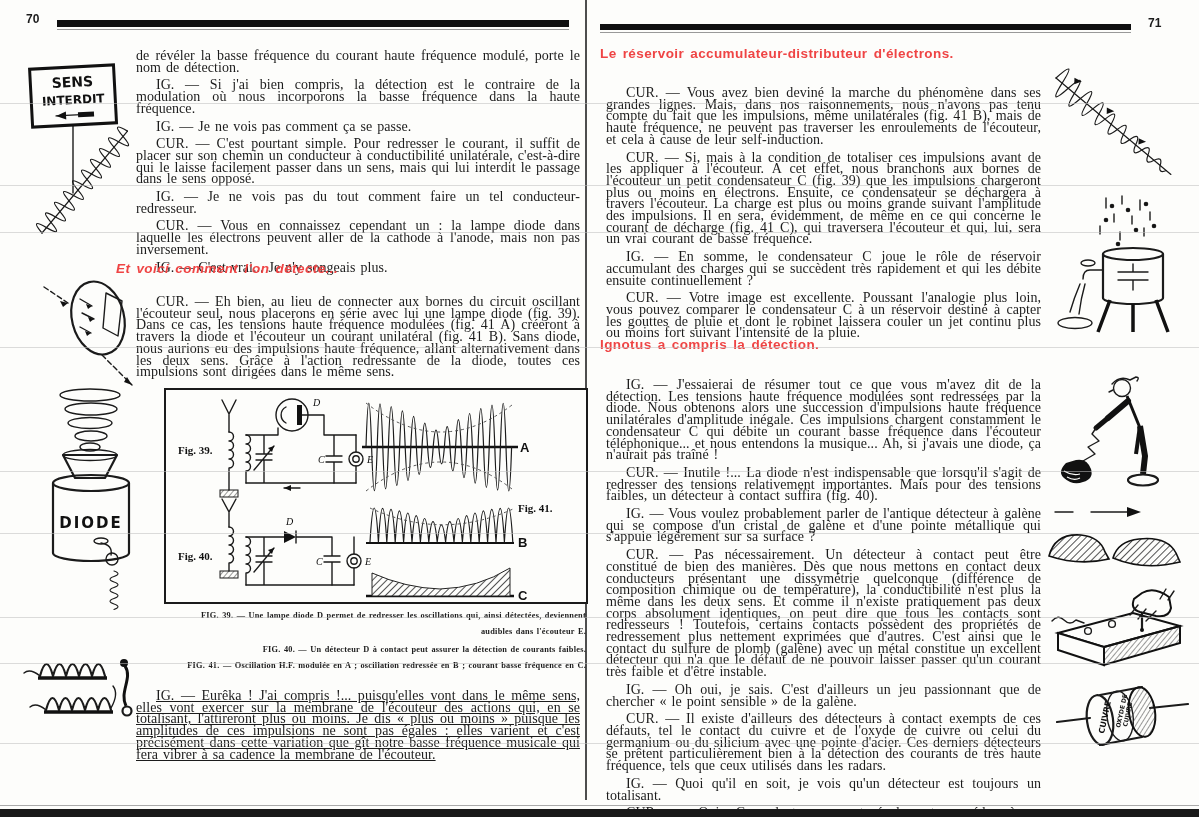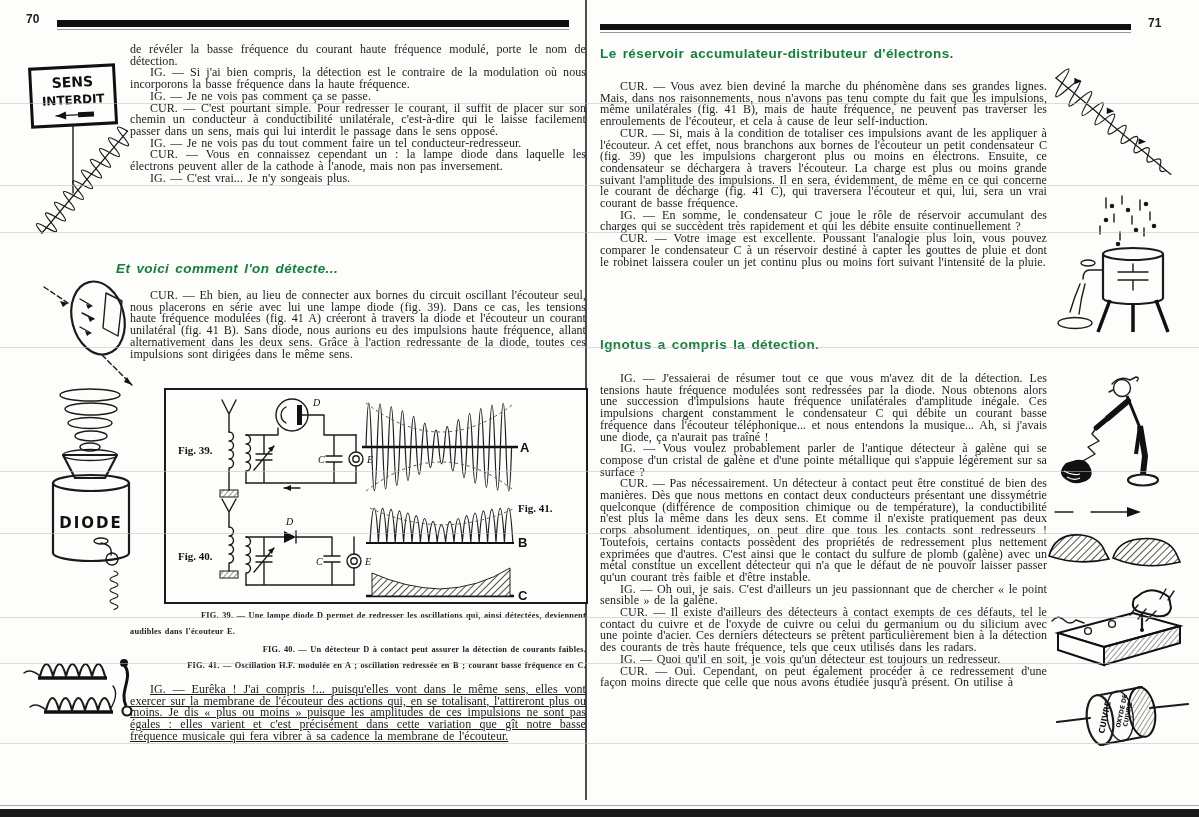--- a/index.html
+++ b/index.html
@@ -1,26 +1,26 @@
 <!DOCTYPE html>
 <html><head>
 <meta charset="utf-8">
 <style>
   html,body{margin:0;padding:0;background:#e8e8e6;}
   #stage{position:relative;width:1199px;height:817px;background:#fdfdfb;overflow:hidden;
          font-family:"Liberation Serif","DejaVu Serif",serif;color:#1c1c1c;}
   .abs{position:absolute;}
   .bar{background:#101010;}
   .pagenum{font-family:"Liberation Sans","DejaVu Sans",sans-serif;font-weight:bold;font-size:12px;}
-  .textcol p{margin:0;font-size:12px;line-height:11.7px;text-align:justify;word-spacing:1.4px;letter-spacing:.05px;}
+  .textcol p{margin:6px;font-size:14px;line-height:11.7px;text-align:justify;word-spacing:1.4px;letter-spacing:.05px;}
   .textcol p.ind{text-indent:20px;}
   h2.head{margin:0;font-family:"Liberation Sans","DejaVu Sans",sans-serif;font-size:13.5px;font-weight:bold;
-          letter-spacing:.4px;word-spacing:2px;color:#15803d;}
+          letter-spacing:.4px;word-spacing:2px;color:#ef4444;}
   .caps p{margin:0 0 3px 0;font-size:8.3px;line-height:13px;font-weight:bold;letter-spacing:.25px;word-spacing:1px;text-align:right;}
-  .caps p.center{text-align:left;margin-bottom:5px;}
+  .caps p.center{text-align:right;margin-bottom:5px;}
   .figbox{border:2px solid #1b1b1b;background:#fdfdfb;}
   .scanline{position:absolute;left:0;width:1199px;height:1px;background:#bfbfbf;opacity:.55;z-index:30;pointer-events:none;}
   .gutter{position:absolute;left:585px;top:0;width:2px;height:800px;background:#2f2f2f;opacity:.85;}
   svg{display:block;}
   .w{fill:none;stroke:#1b1b1b;stroke-width:1.4;stroke-linecap:round;stroke-linejoin:round;}
   .w2{fill:none;stroke:#1b1b1b;stroke-width:2.2;stroke-linecap:round;stroke-linejoin:round;}
   .dash{fill:none;stroke:#555;stroke-width:1;stroke-dasharray:3,3;}
   .figlbl{font:bold 11px "Liberation Serif",serif;fill:#111;}
   .lbl{font:italic 10px "Liberation Serif",serif;fill:#111;}
   .wlbl{font:bold 13px "Liberation Sans",sans-serif;fill:#111;}
@@ -209,25 +209,26 @@
     <p class="ind">CUR. — Vous avez bien deviné la marche du phénomène dans ses grandes lignes. Mais, dans nos raisonnements, nous n'avons pas tenu compte du fait que les impulsions, même unilatérales (fig. 41 B), mais de haute fréquence, ne peuvent pas traverser les enroulements de l'écouteur, et cela à cause de leur self-induction.</p>
     <p class="ind">CUR. — Si, mais à la condition de totaliser ces impulsions avant de les appliquer à l'écouteur. A cet effet, nous branchons aux bornes de l'écouteur un petit condensateur C (fig. 39) que les impulsions chargeront plus ou moins en électrons. Ensuite, ce condensateur se déchargera à travers l'écouteur. La charge est plus ou moins grande suivant l'amplitude des impulsions. Il en sera, évidemment, de même en ce qui concerne le courant de décharge (fig. 41 C), qui traversera l'écouteur et qui, lui, sera un vrai courant de basse fréquence.</p>
     <p class="ind">IG. — En somme, le condensateur C joue le rôle de réservoir accumulant des charges qui se succèdent très rapidement et qui les débite ensuite continuellement ?</p>
     <p class="ind">CUR. — Votre image est excellente. Poussant l'analogie plus loin, vous pouvez comparer le condensateur C à un réservoir destiné à capter les gouttes de pluie et dont le robinet laissera couler un jet continu plus ou moins fort suivant l'intensité de la pluie.</p>
   </div>
 
   <h2 class="abs head" style="left:600px;top:337px;">Ignotus a compris la détection.</h2>
 
   <div class="abs textcol" style="left:600px;top:373px;width:447px;">
     <p class="ind">IG. — J'essaierai de résumer tout ce que vous m'avez dit de la détection. Les tensions haute fréquence modulées sont redressées par la diode. Nous obtenons alors une succession d'impulsions haute fréquence unilatérales d'amplitude inégale. Ces impulsions chargent constamment le condensateur C qui débite un courant basse fréquence dans l'écouteur téléphonique... et nous entendons la musique... Ah, si j'avais une diode, ça n'aurait pas traîné !</p>
+    <p class="ind">CUR. — Inutile !... La diode n'est indispensable que lorsqu'il s'agit de redresser des tensions relativement importantes. Mais pour des tensions faibles, un détecteur à contact suffira (fig. 40).</p>
     <p class="ind">IG. — Vous voulez probablement parler de l'antique détecteur à galène qui se compose d'un cristal de galène et d'une pointe métallique qui s'appuie légèrement sur sa surface ?</p>
     <p class="ind">CUR. — Pas nécessairement. Un détecteur à contact peut être constitué de bien des manières. Dès que nous mettons en contact deux conducteurs présentant une dissymétrie quelconque (différence de composition chimique ou de température), la conductibilité n'est plus la même dans les deux sens. Et comme il n'existe pratiquement pas deux corps absolument identiques, on peut dire que tous les contacts sont redresseurs ! Toutefois, certains contacts possèdent des propriétés de redressement plus nettement exprimées que d'autres. C'est ainsi que le contact du sulfure de plomb (galène) avec un métal constitue un excellent détecteur qui n'a que le défaut de ne pouvoir laisser passer qu'un courant très faible et d'être instable.</p>
     <p class="ind">IG. — Oh oui, je sais. C'est d'ailleurs un jeu passionnant que de chercher « le point sensible » de la galène.</p>
     <p class="ind">CUR. — Il existe d'ailleurs des détecteurs à contact exempts de ces défauts, tel le contact du cuivre et de l'oxyde de cuivre ou celui du germanium ou du silicium avec une pointe d'acier. Ces derniers détecteurs se prêtent particulièrement bien à la détection des courants de très haute fréquence, tels que ceux utilisés dans les radars.</p>
-    <p class="ind">IG. — Quoi qu'il en soit, je vois qu'un détecteur est toujours un redresseur.</p>
+    <p class="ind">IG. — Quoi qu'il en soit, je vois qu'un détecteur est toujours un totalisant.</p>
     <p class="ind">CUR. — Oui. Cependant, on peut également procéder à ce redressement d'une façon moins directe que celle que nous avons étudiée jusqu'à présent. On utilise à</p>
   </div>
 
   <svg class="abs" style="left:1040px;top:62px;" width="155" height="135" viewBox="0 0 155 135">
     <g transform="translate(16,16) rotate(40)">
       <path class="w" style="stroke-width:1.2" d="M0,0 L150,0"></path>
       <path class="w" style="stroke-width:1.2" d="M0,0 q4,-30.0 8,0 q4,28.7 8,0 q4,-27.4 8,0 q4,26.1 8,0 q4,-24.8 8,0 q4,23.5 8,0 q4,-22.2 8,0 q4,20.9 8,0 q4,-19.6 8,0 q4,18.4 8,0 q4,-17.1 8,0 q4,15.8 8,0 q4,-14.5 8,0 q4,13.2 8,0 q4,-11.9 8,0 q4,10.6 8,0 q4,-9.3 8,0 q4,8.0 8,0"></path>
       <polygon points="14,-12 22,-14 18,-7" fill="#111"></polygon>
       <polygon points="58,-10 66,-12 62,-5" fill="#111"></polygon>
       <polygon points="102,-7 110,-9 106,-2" fill="#111"></polygon>

